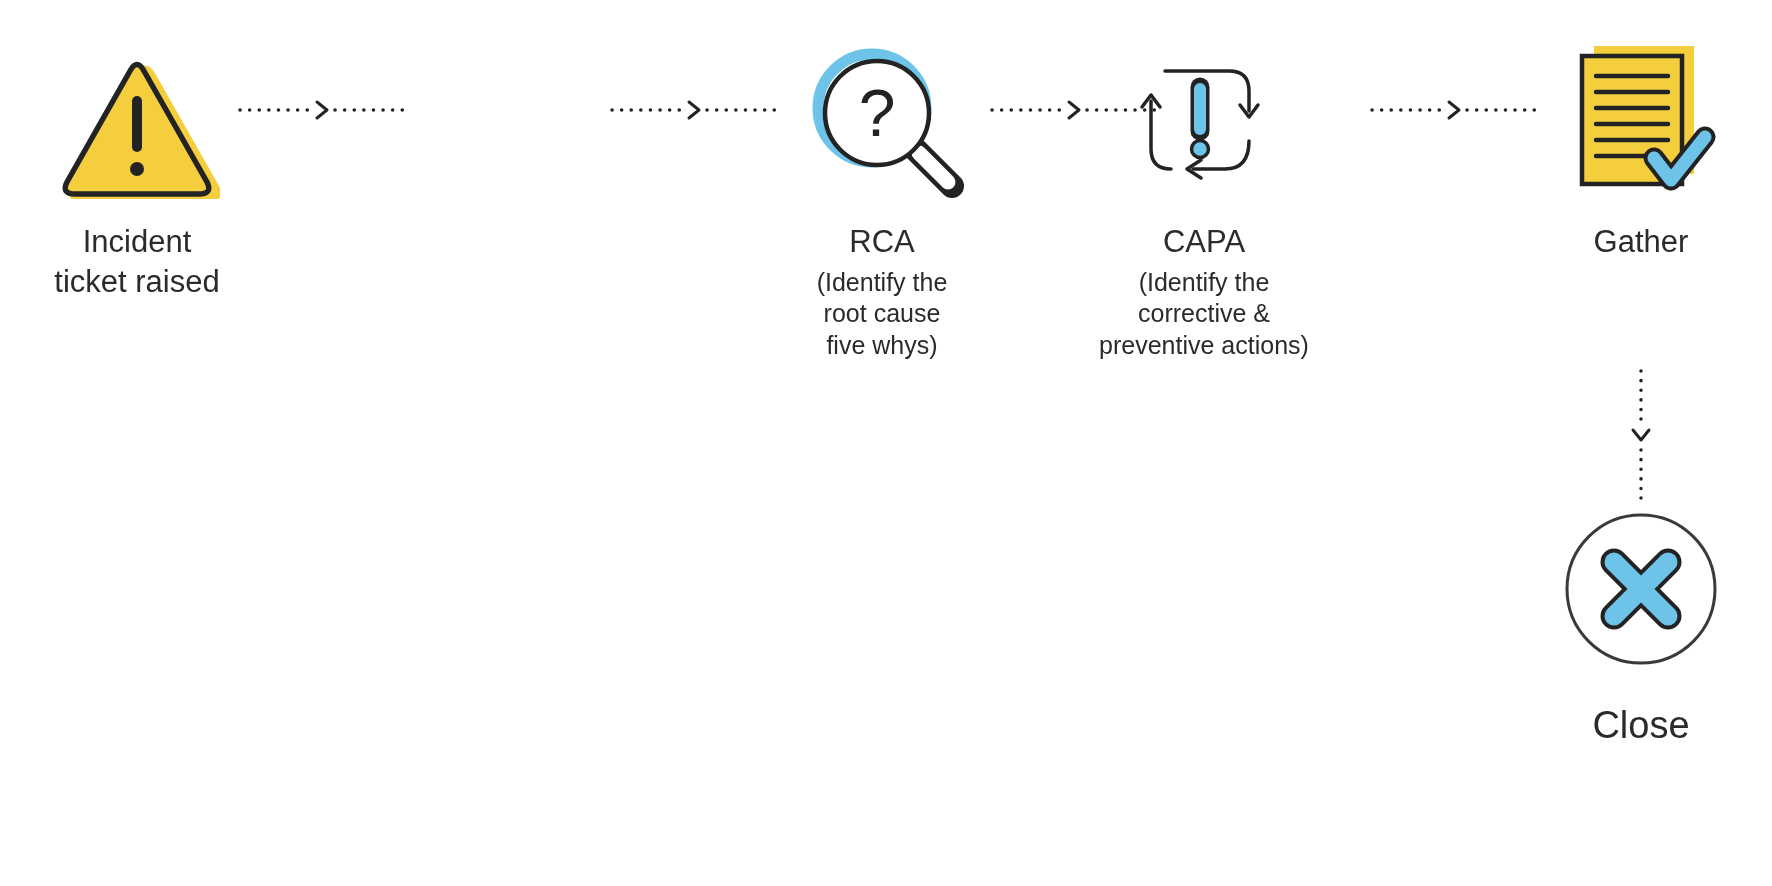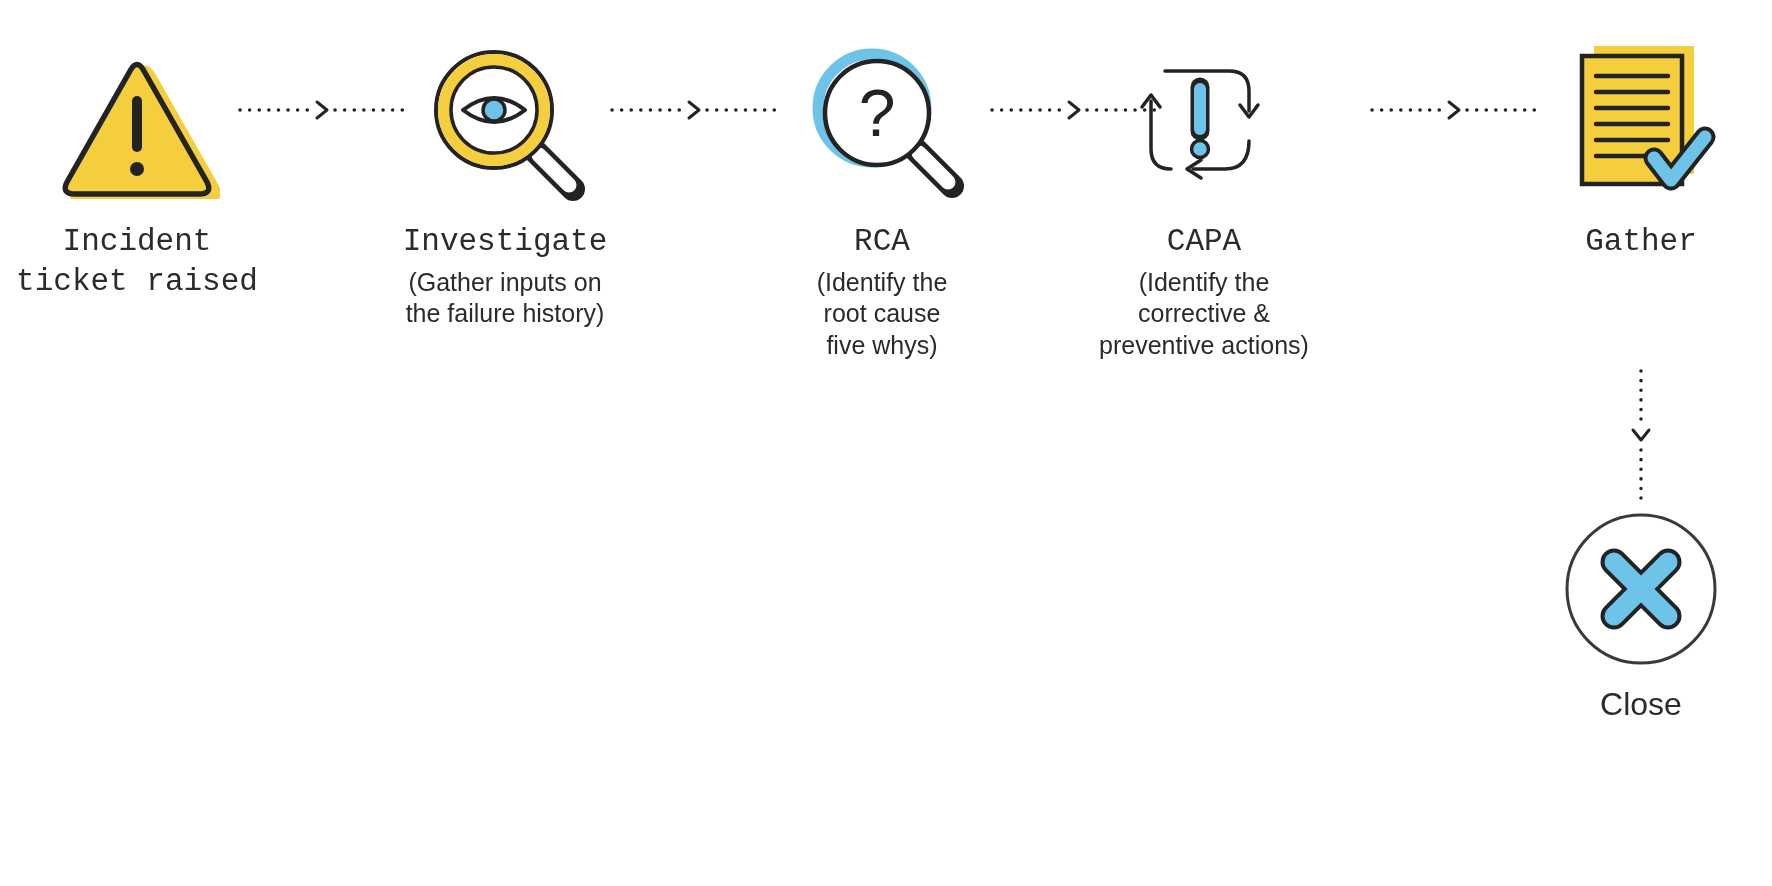--- a/index.html
+++ b/index.html
@@ -26,21 +26,20 @@
     display: flex;
     align-items: center;
     justify-content: center;
   }
   .step-title {
     margin-top: 12px;
     font-size: 31px;
     line-height: 1.28;
     white-space: pre-line;
     color: #2b2b2b;
-    font-family: Liberation Mono, monospace;
   }
   .step-sub {
     margin-top: 5px;
     font-size: 25px;
     line-height: 1.26;
     white-space: pre-line;
     color: #2b2b2b;
   }
   .arrow-h { position: absolute; top: 98px; }
   .arrow-v { position: absolute; left: 1629px; top: 368px; }
@@ -48,22 +47,22 @@
     position: absolute;
     left: 1561px;
     top: 510px;
     width: 160px;
     display: flex;
     flex-direction: column;
     align-items: center;
     text-align: center;
   }
   .close-label {
-    margin-top: 14px;
-    font-size: 32px;
+    margin-top: 32px;
+    font-size: 38px;
     color: #2b2b2b;
   }
 </style>
 </head>
 <body>
 
 <div class="canvas">
 
   <div class="step" style="left:-23px">
     <div class="icon-box">
@@ -79,36 +78,20 @@
   </div>
 
   <svg class="arrow-h" style="left:236px" width="170" height="24" viewBox="0 0 170 24">
     <g stroke="#232323" fill="none">
       <path d="M 4,12 H 74" stroke-width="3.5" stroke-linecap="round" stroke-dasharray="0.1 9.5"></path>
       <path d="M 81,4 L 91,12 L 81,20" stroke-width="3" stroke-linecap="round" stroke-linejoin="round"></path>
       <path d="M 99,12 H 168" stroke-width="3.5" stroke-linecap="round" stroke-dasharray="0.1 9.5"></path>
     </g>
   </svg>
 
-  <div class="step" style="left:345px">
-    <div class="icon-box">
-      <svg width="175" height="165" viewBox="0 0 175 165">
-        <line x1="118" y1="110" x2="155" y2="147" stroke="#232323" stroke-width="24" stroke-linecap="round"></line>
-        <line x1="121" y1="113" x2="151" y2="143" stroke="#ffffff" stroke-width="15" stroke-linecap="round"></line>
-        <circle cx="76" cy="68" r="58" fill="#ffffff" stroke="#232323" stroke-width="4"></circle>
-        <circle cx="76" cy="68" r="50" fill="none" stroke="#F5CE3E" stroke-width="12"></circle>
-        <circle cx="76" cy="68" r="43" fill="#ffffff" stroke="#232323" stroke-width="3.5"></circle>
-        <path d="M 45,68 Q 76,44 107,68 Q 76,92 45,68 Z" fill="#ffffff" stroke="#232323" stroke-width="4" stroke-linejoin="round"></path>
-        <circle cx="76" cy="68" r="11" fill="#6EC4E8" stroke="#232323" stroke-width="3.5"></circle>
-      </svg>
-    </div>
-    <div class="step-title">Investigate</div>
-    <div class="step-sub">(Gather inputs on
-the failure history)</div>
-  </div>
 
   <svg class="arrow-h" style="left:608px" width="170" height="24" viewBox="0 0 170 24">
     <g stroke="#232323" fill="none">
       <path d="M 4,12 H 74" stroke-width="3.5" stroke-linecap="round" stroke-dasharray="0.1 9.5"></path>
       <path d="M 81,4 L 91,12 L 81,20" stroke-width="3" stroke-linecap="round" stroke-linejoin="round"></path>
       <path d="M 99,12 H 168" stroke-width="3.5" stroke-linecap="round" stroke-dasharray="0.1 9.5"></path>
     </g>
   </svg>
 
   <div class="step" style="left:722px">

